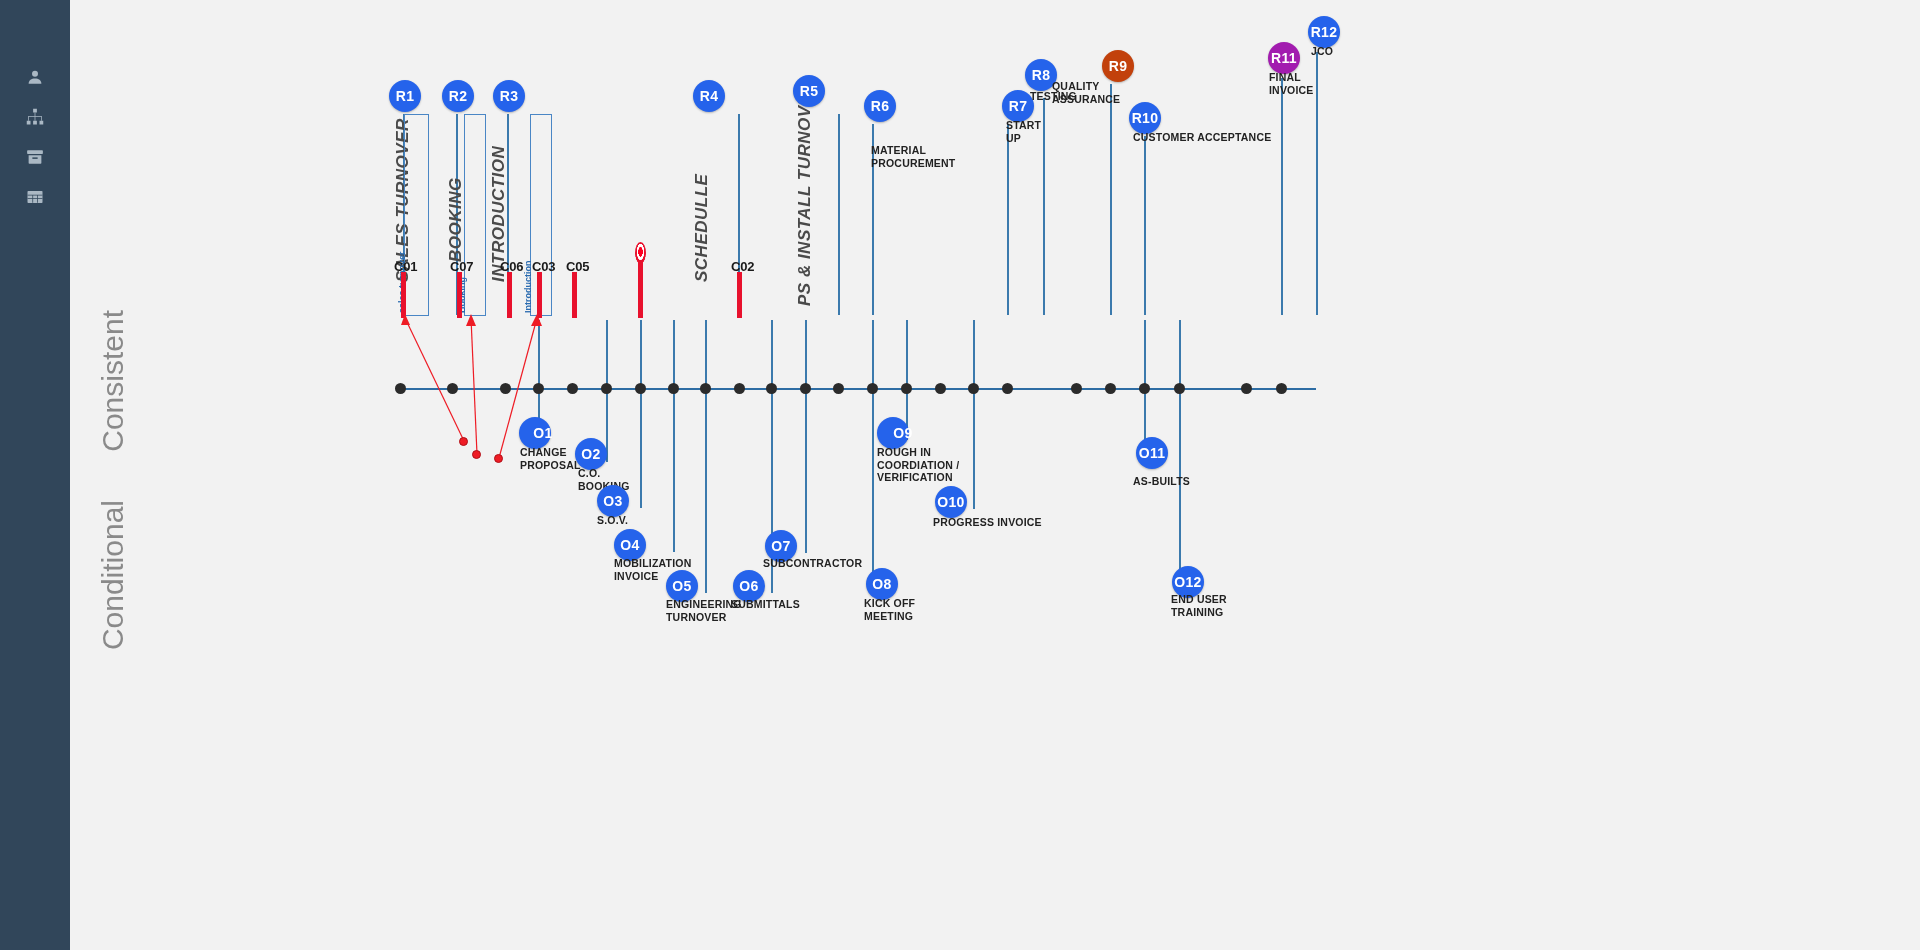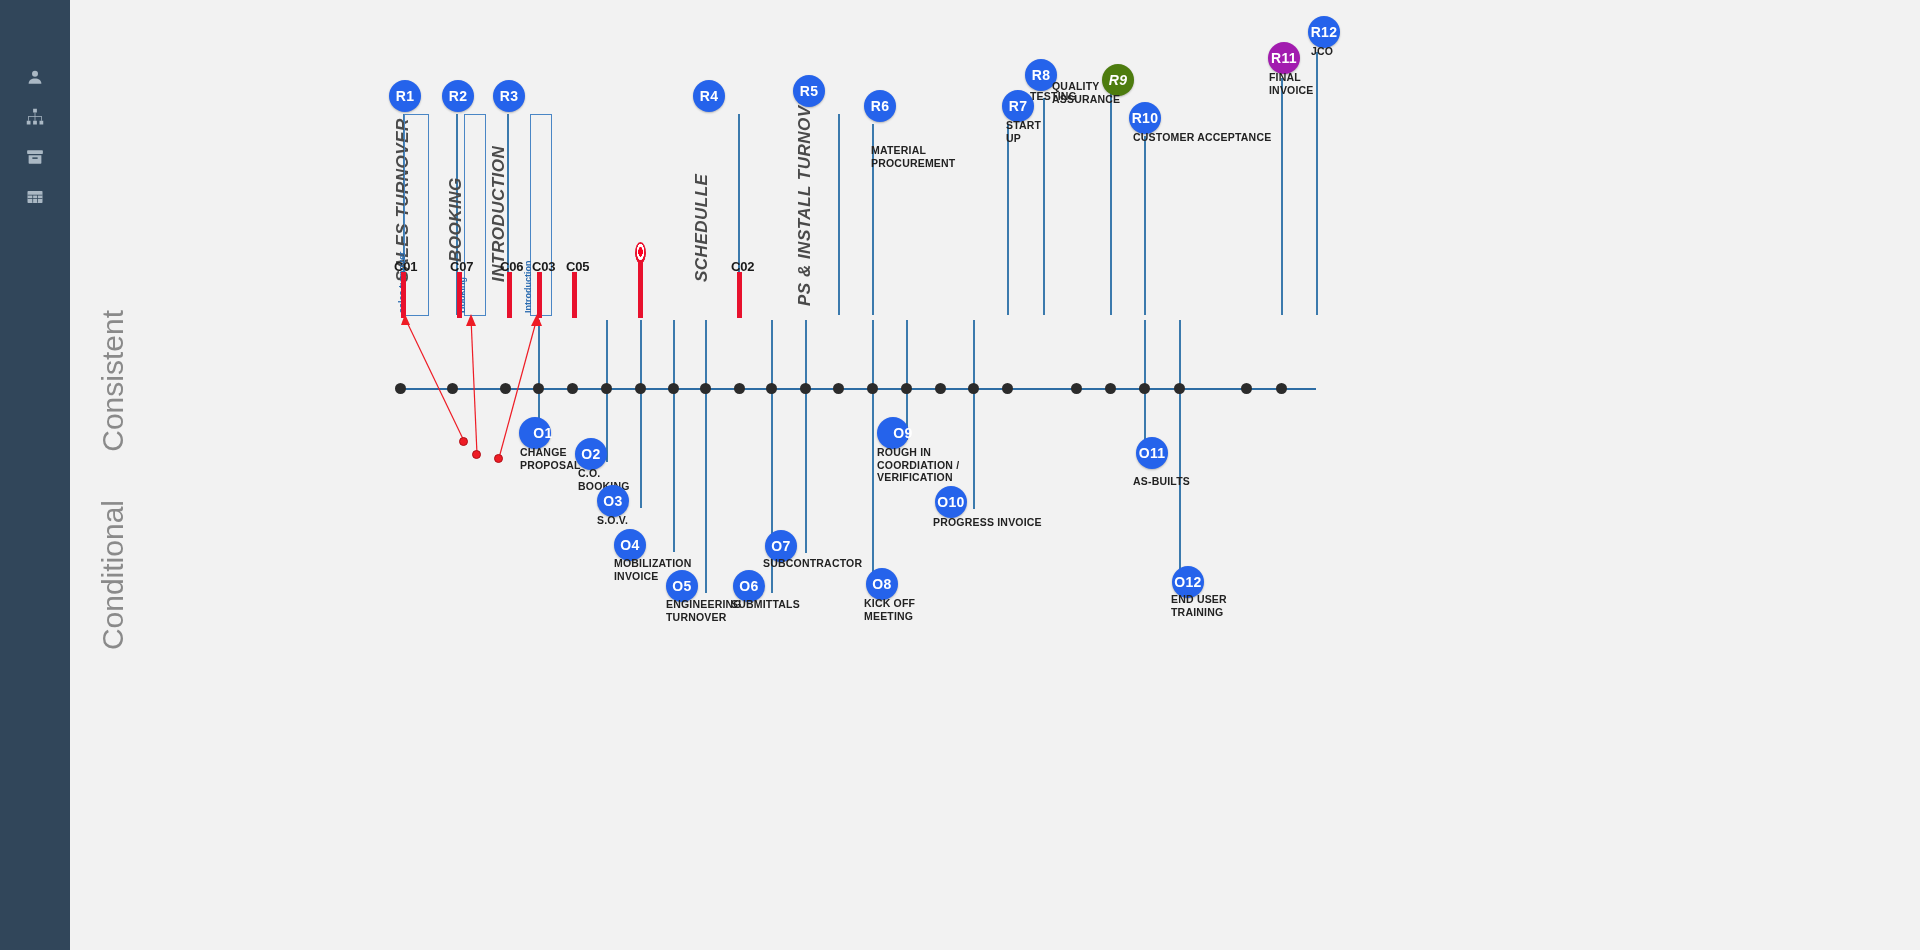--- a/index.html
+++ b/index.html
@@ -215,21 +215,21 @@
       <div class="bub r" style="left: 693px; top: 80px; background: rgb(37, 99, 235);">R4</div>
       <div class="bub r" style="left: 793px; top: 75px; background: rgb(37, 99, 235);">R5</div>
       <div class="bub r" style="left: 864px; top: 90px; background: rgb(37, 99, 235);">R6</div>
       <div class="cap" style="left: 871px; top: 120px; margin-top: 24px;">MATERIAL
 PROCUREMENT</div>
       <div class="bub r" style="left: 1002px; top: 90px; background: rgb(37, 99, 235);">R7</div>
       <div class="cap" style="left: 1006px; top: 119px;">START
 UP</div>
       <div class="bub r" style="left: 1025px; top: 59px; background: rgb(37, 99, 235);">R8</div>
       <div class="cap" style="left: 1030px; top: 90px;">TESTING</div>
-      <div class="bub r" style="left: 1102px; top: 64px; background: #4d7c0f; font-style: italic;">R9</div>
+      <div class="bub r" style="left: 1102px; top: 50px; background: #c2410c;">R9</div>
       <div class="cap" style="left: 1052px; top: 80px;">QUALITY
 ASSURANCE</div>
       <div class="bub r" style="left: 1129px; top: 102px; background: rgb(37, 99, 235);">R10</div>
       <div class="cap" style="left: 1133px; top: 131px;">CUSTOMER ACCEPTANCE</div>
       <div class="bub r" style="left: 1268px; top: 42px; background: #a21caf;">R11</div>
       <div class="cap" style="left: 1269px; top: 71px;">FINAL
 INVOICE</div>
       <div class="bub r" style="left: 1308px; top: 16px; background: rgb(37, 99, 235);">R12</div>
       <div class="cap" style="left: 1311px; top: 45px;">JCO</div>
       <div class="bub o" style="left: 519px; top: 417px; background: rgb(37, 99, 235); padding-left: 16px;">O1</div>

